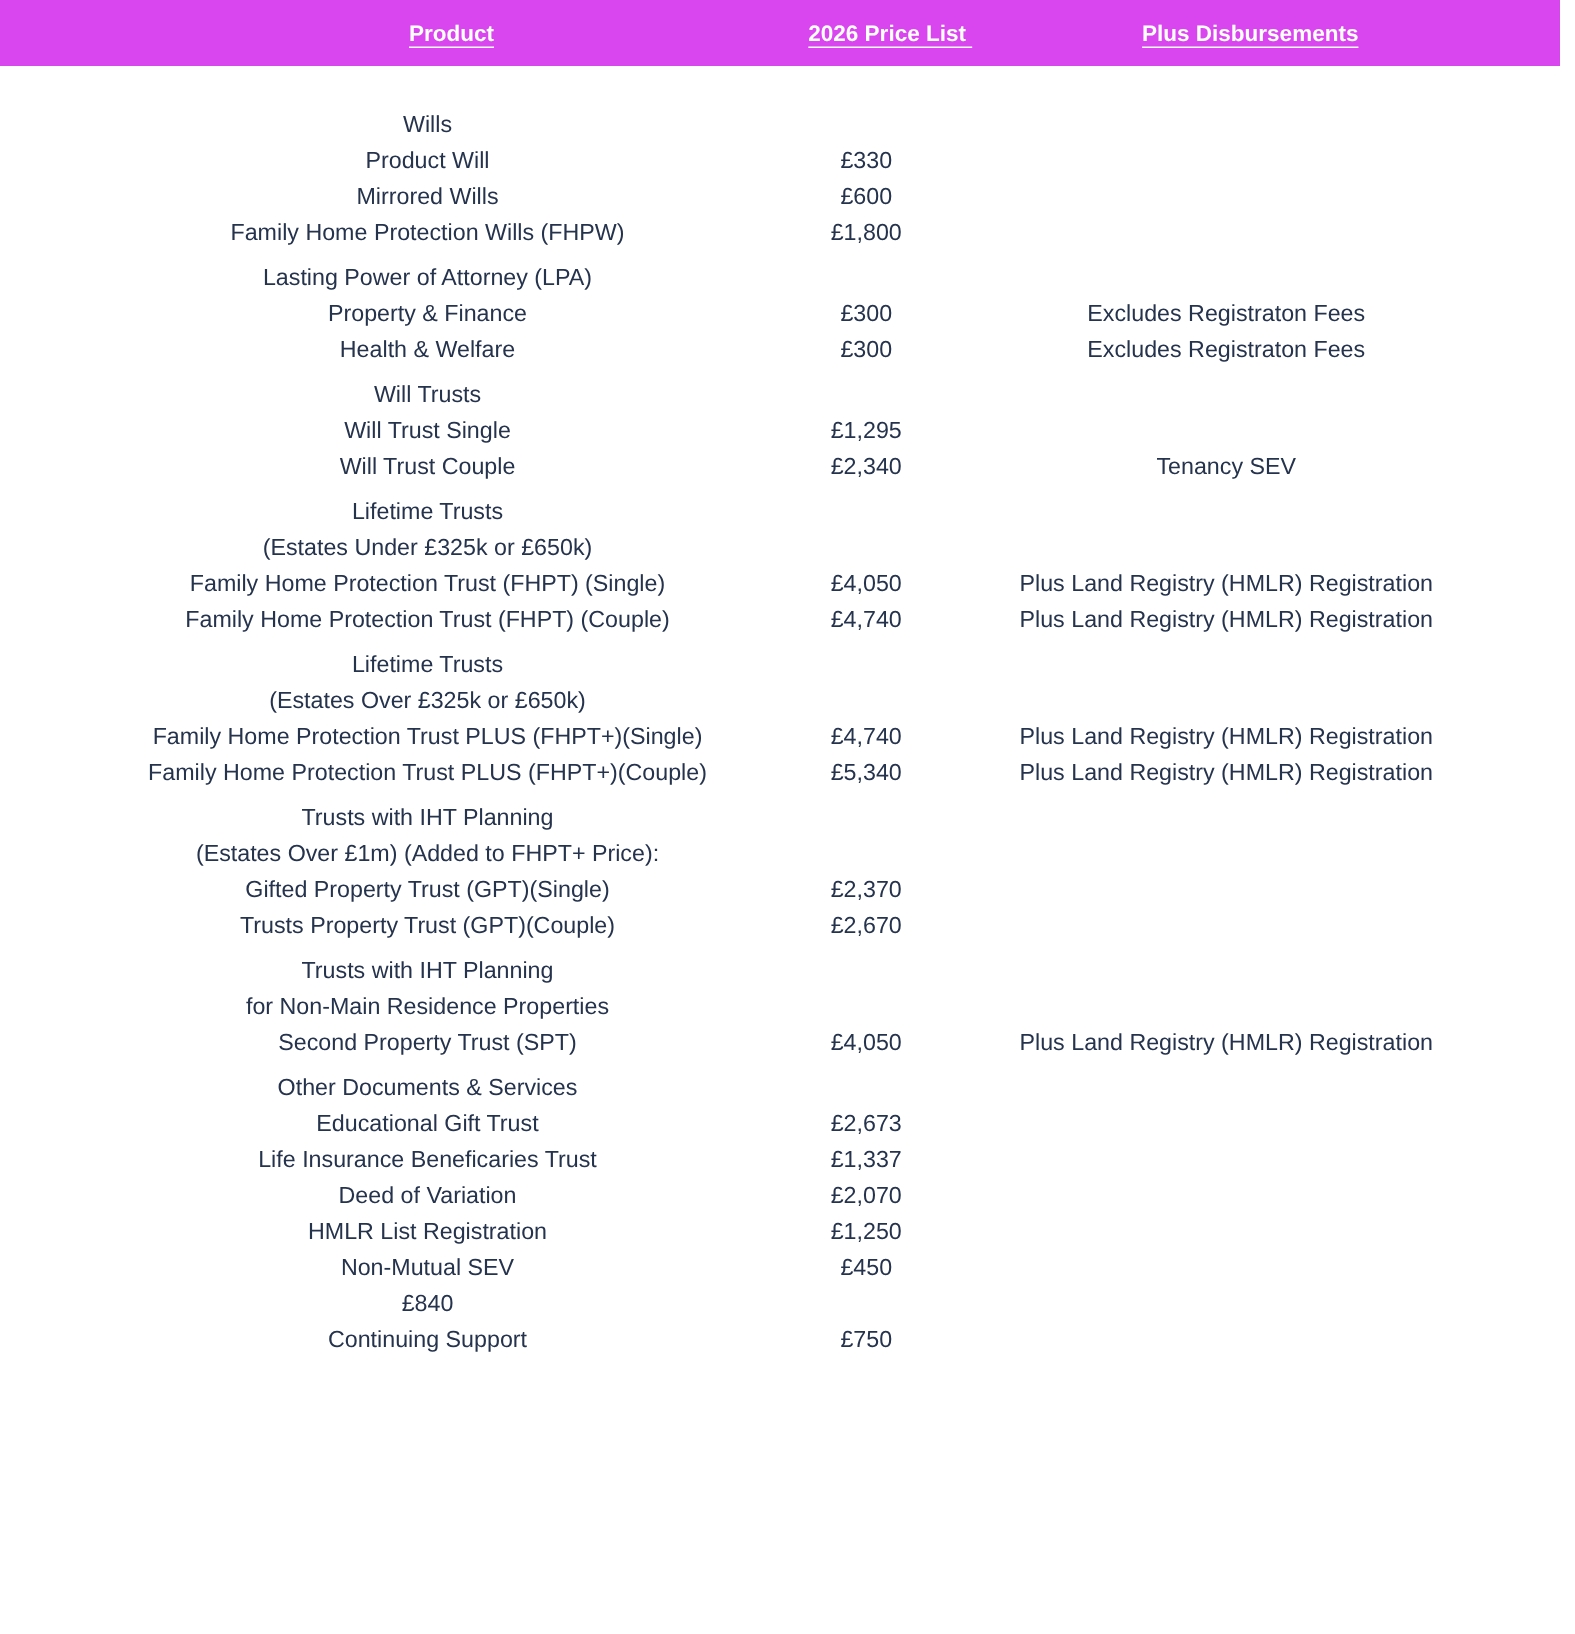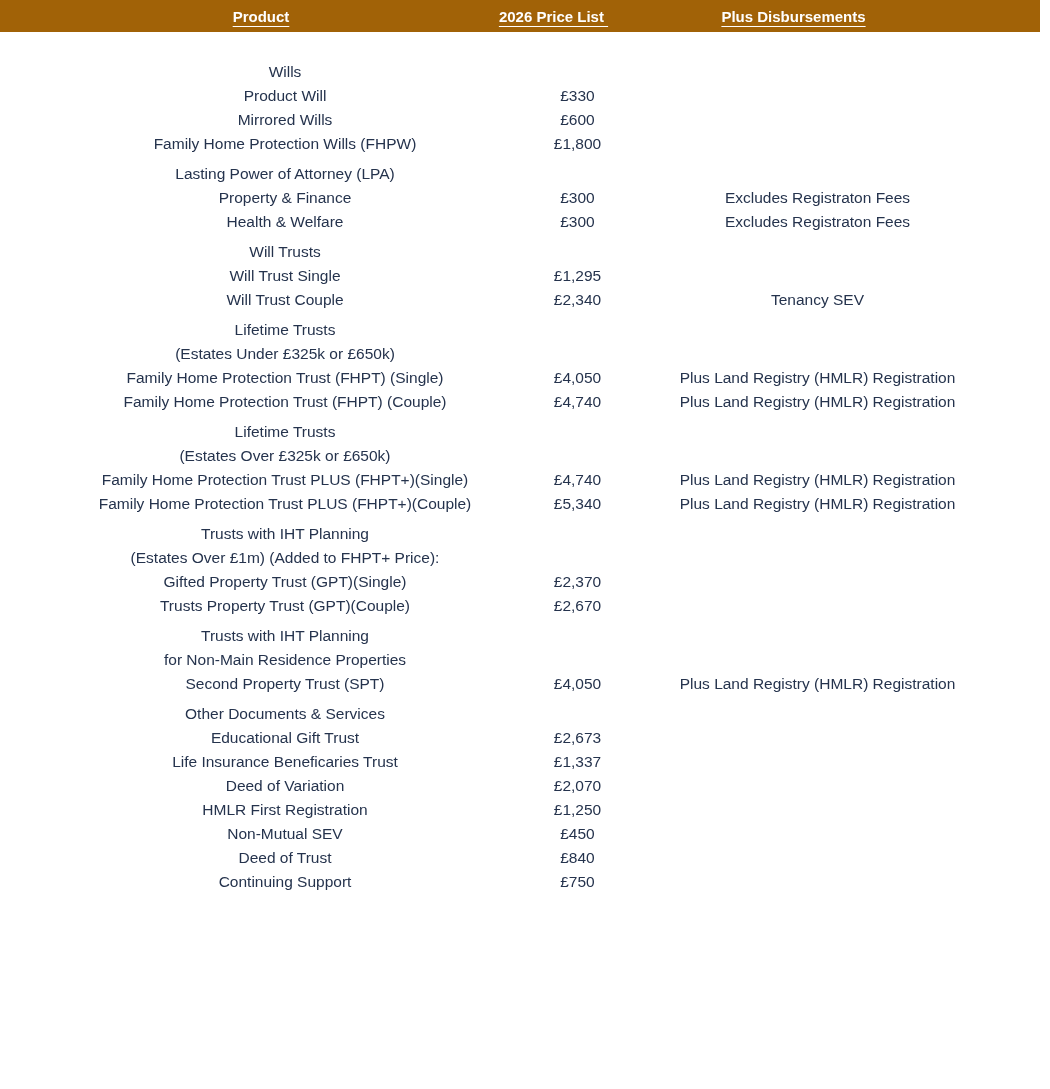--- a/index.html
+++ b/index.html
@@ -9,25 +9,25 @@
   }
   body {
     width: 1050px;
     height: 1089px;
     font-family: "Liberation Sans", sans-serif;
     color: #25334d;
     overflow: hidden;
   }
   .header-bar {
     width: 1040px;
-    height: 32px;
-    background: #a16207;
+    height: 44px;
+    background: #d946ef;
     display: grid;
     grid-template-columns: 450px 135px 345px;
-    padding-left: 36px;
+    padding-left: 76px;
     box-sizing: border-box;
     align-items: center;
   }
   .header-cell {
     text-align: center;
     color: #ffffff;
     font-weight: bold;
     font-size: 15px;
   }
   .header-cell span {
@@ -227,31 +227,30 @@
         <div class="cell product">Life Insurance Beneficaries Trust</div>
         <div class="cell price">£1,337</div>
         <div class="cell disb"></div>
       </div>
       <div class="row">
         <div class="cell product">Deed of Variation</div>
         <div class="cell price">£2,070</div>
         <div class="cell disb"></div>
       </div>
       <div class="row">
-        <div class="cell product">HMLR First Registration</div>
+        <div class="cell product">HMLR List Registration</div>
         <div class="cell price">£1,250</div>
         <div class="cell disb"></div>
       </div>
       <div class="row">
         <div class="cell product">Non-Mutual SEV</div>
         <div class="cell price">£450</div>
         <div class="cell disb"></div>
       </div>
       <div class="row">
-        <div class="cell product">Deed of Trust</div>
         <div class="cell price">£840</div>
         <div class="cell disb"></div>
       </div>
       <div class="row">
         <div class="cell product">Continuing Support</div>
         <div class="cell price">£750</div>
         <div class="cell disb"></div>
       </div>
     </section>
   </main>

